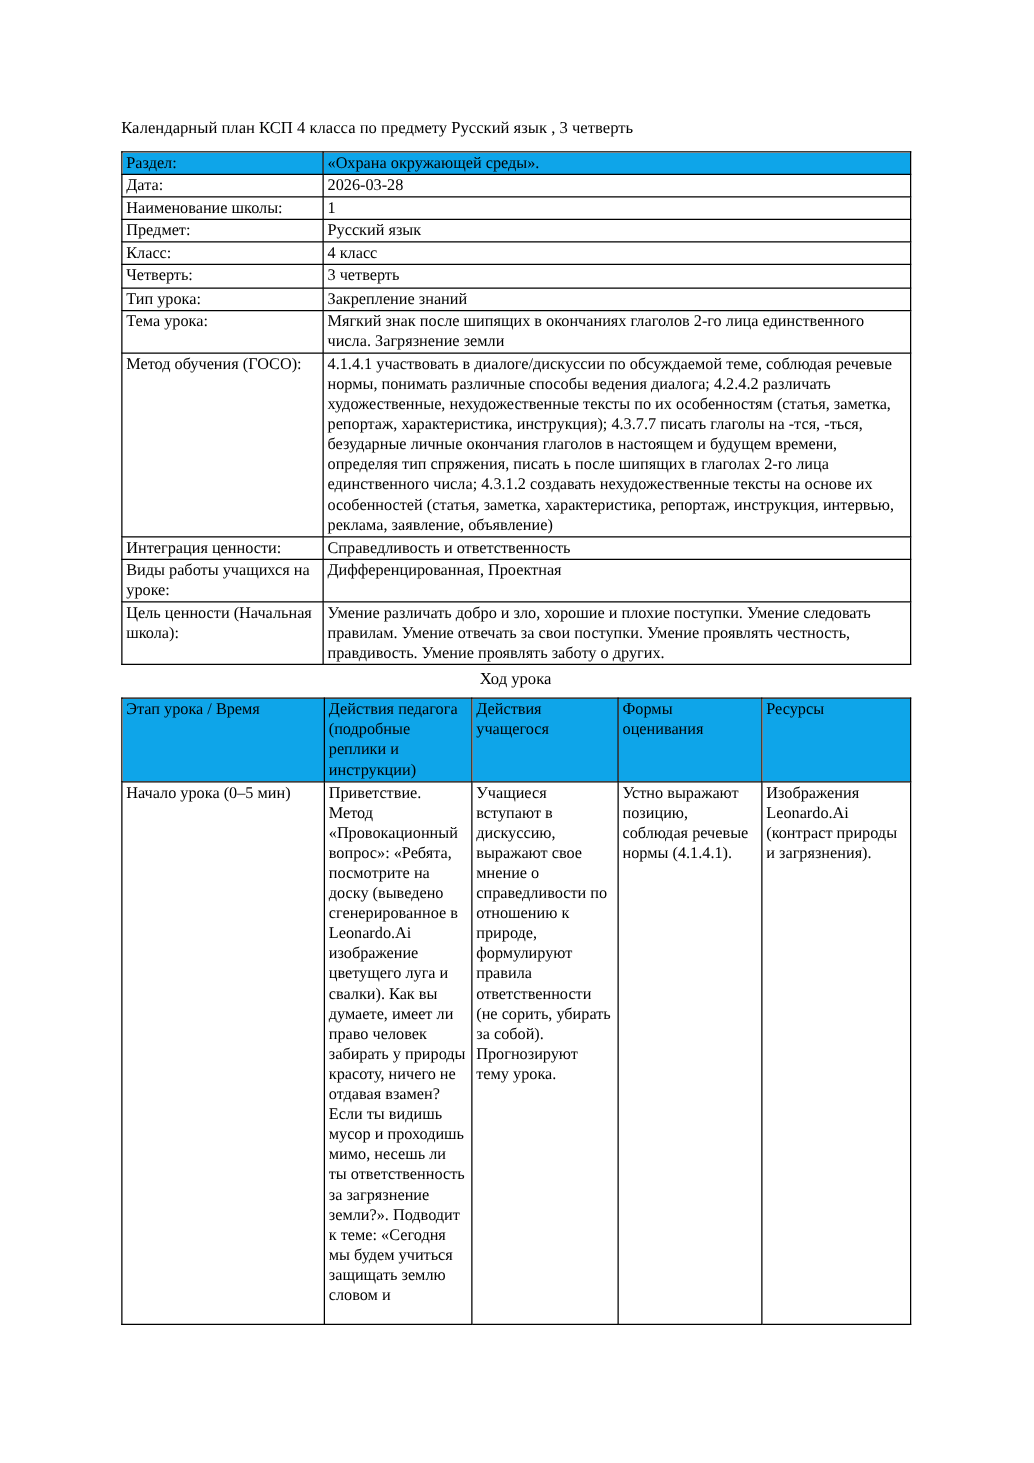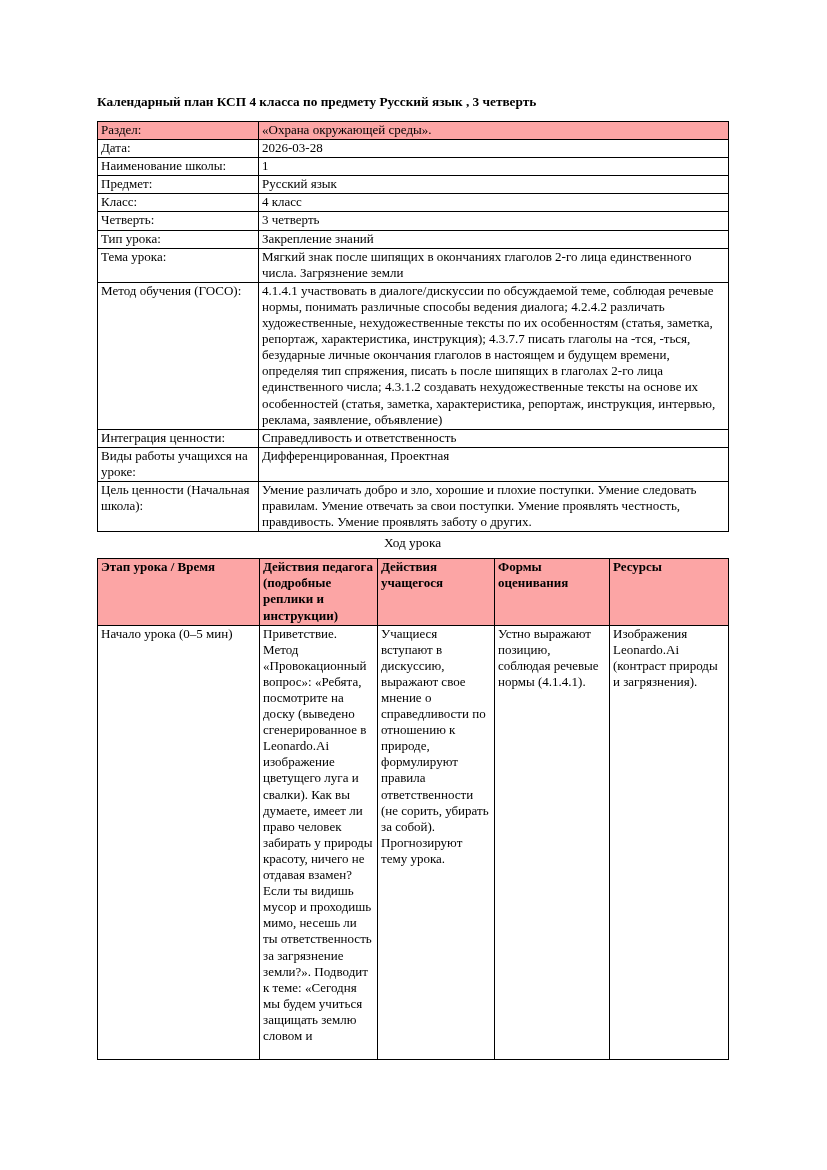--- a/index.html
+++ b/index.html
@@ -18,50 +18,49 @@
   .page-content {
     position: absolute;
     left: 97px;
     top: 94px;
     width: 631px;
   }
   .doc-title {
     margin: 0 0 11px 0;
     font-size: 13.3px;
     line-height: 16px;
-    font-weight: bold;
+    font-weight: normal;
   }
   table {
     border-collapse: collapse;
     table-layout: fixed;
     width: 631px;
     font-size: 13px;
   }
   td, th {
     border: 1px solid #000000;
     padding: 0 3px 1px 3px;
     vertical-align: top;
     line-height: 16.1px;
     font-weight: normal;
     text-align: left;
     overflow: hidden;
   }
   tr.shaded td, .lesson-table thead th {
-    background: #fca5a5;
+    background: #0ea5e9;
   }
   .section-heading {
     margin: 3px 0 7px 0;
     font-size: 13.3px;
     line-height: 16px;
     font-weight: normal;
     text-align: center;
   }
   .lesson-table thead th {
     height: 62px;
-    font-weight: bold;
   }
   .lesson-table tbody td {
     height: 432px;
   }
 </style>
 </head>
 <body>
 
 <div class="page-content">
 

